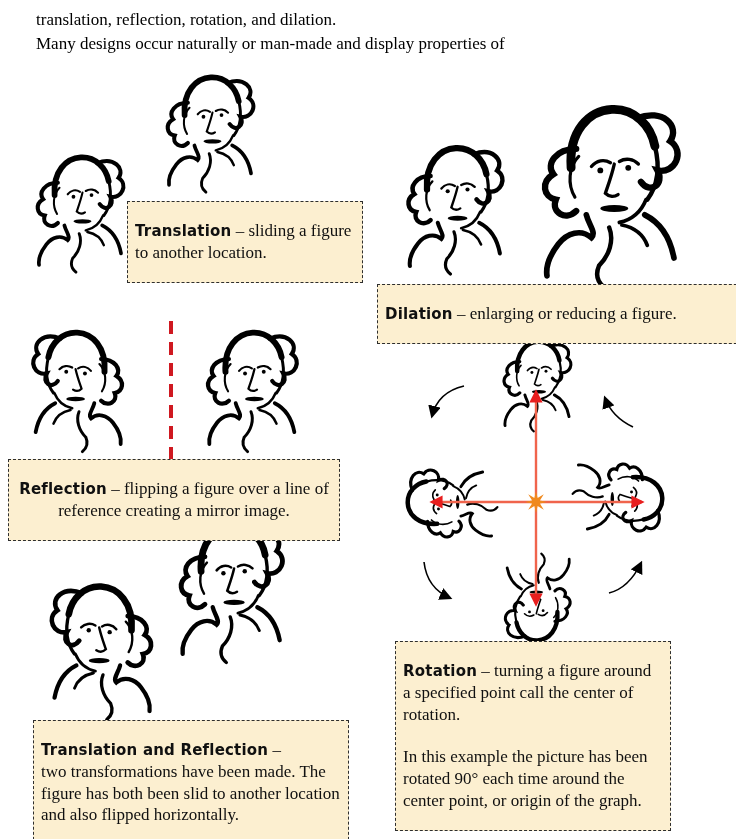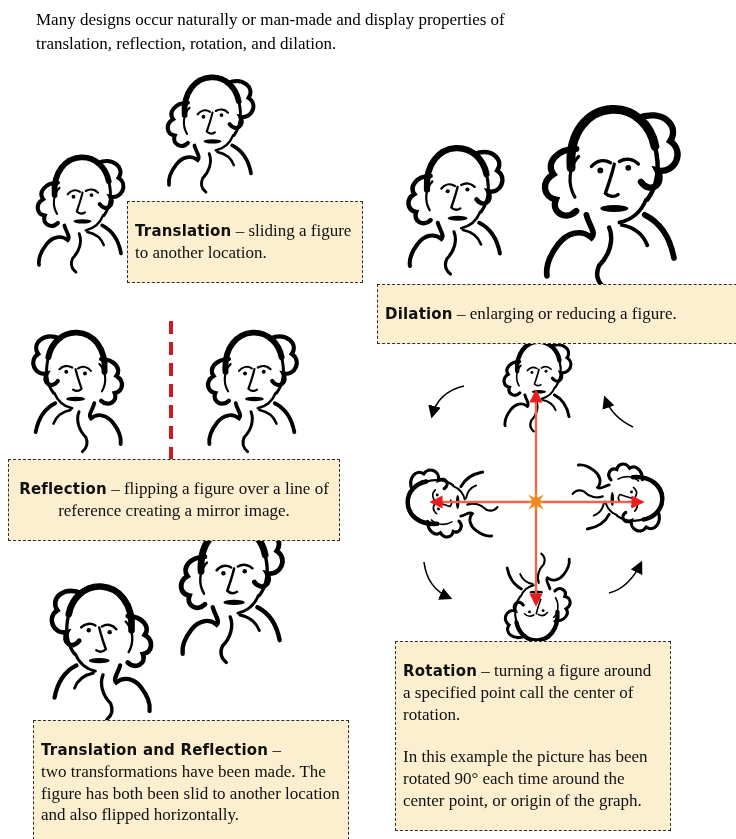--- a/index.html
+++ b/index.html
@@ -26,22 +26,22 @@
   #translation-box{left:127px;top:201px;width:236px;min-height:53px;}
   #dilation-box{left:377px;top:284px;width:385px;min-height:31px;}
   #reflection-box{left:8px;top:459px;width:332px;min-height:56px;text-align:center;}
   #rotation-box{left:395px;top:641px;width:276px;min-height:175px;}
   #transrefl-box{left:33px;top:720px;width:316px;min-height:106px;}
 </style>
 </head>
 <body>
 
 <div class="intro">
+  <div>translation, reflection, rotation, and dilation.</div>
   <div>Many designs occur naturally or man-made and display properties of</div>
-  <div>translation, reflection, rotation, and dilation.</div>
 </div>
 
 <svg id="art" viewBox="0 0 736 839" xmlns="http://www.w3.org/2000/svg">
   <defs>
     <g id="face">
       <g fill="none" stroke="#000" stroke-linecap="round">
         <path d="M30,55 C28,26 44,10 62,9 C80,8 93,22 96,38" stroke-width="7"></path>
         <path d="M96,38 C100,54 99,68 90,80" stroke-width="3.5"></path>
         <path d="M34,40 C18,40 10,52 16,60 C6,66 8,78 18,80 C14,90 26,97 34,89" stroke-width="5"></path>
         <path d="M36,46 C28,54 27,68 33,78" stroke-width="2.5"></path>

